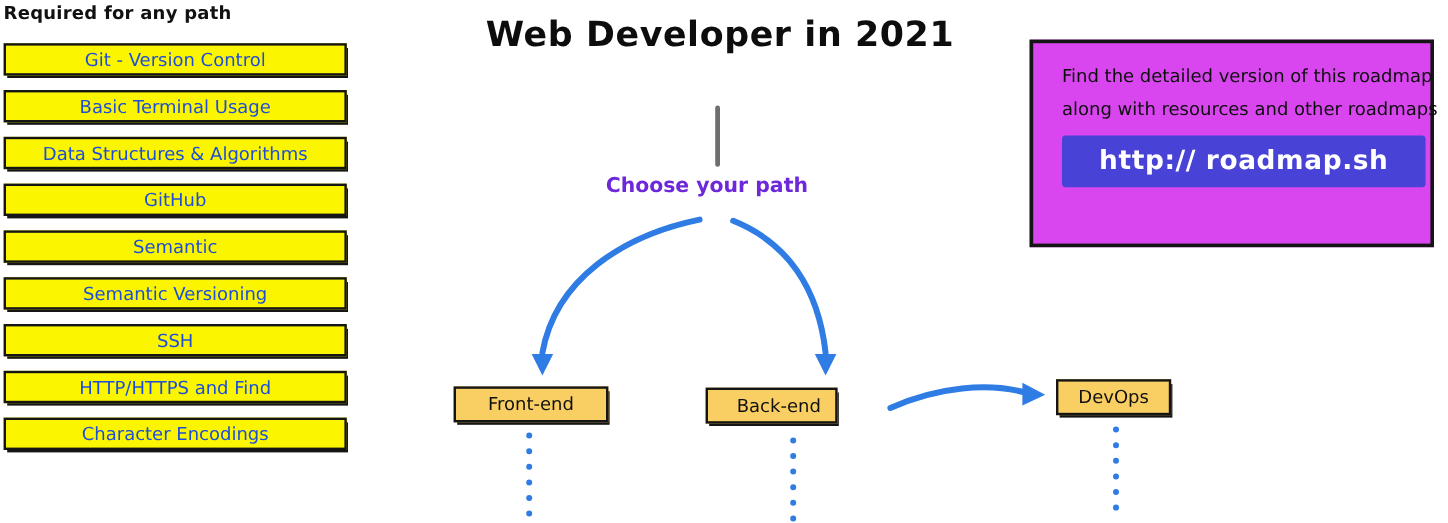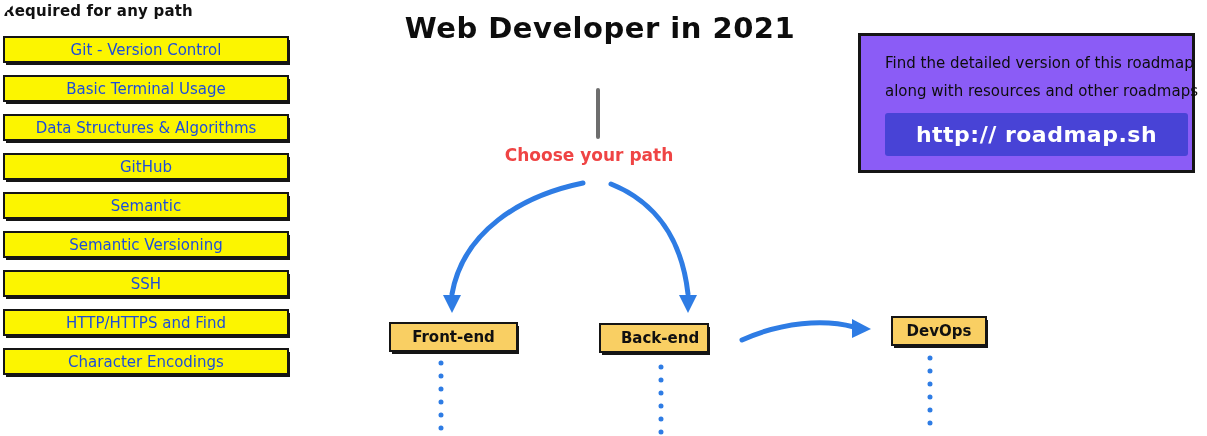--- a/index.html
+++ b/index.html
@@ -6,64 +6,64 @@
     --highlight-yellow:#FCF500;
     --path-amber:#F9CF63;
     --arrow-blue:#2E7CE4;
     --brand-purple:#4843D6;
     --border-black:#151515;
     --line-gray:#6E6E6E;
   }
   *{box-sizing:border-box;margin:0;padding:0;}
   html,body{background:#ffffff;}
   body{font-family:"DejaVu Sans","Liberation Sans",sans-serif;color:#111;}
-  .stage{position:relative;width:1207px;height:436px;background:#ffffff;overflow:hidden;border-radius:30px;}
+  .stage{position:relative;width:1207px;height:436px;background:#ffffff;overflow:hidden;}
 
   
   .left-panel{position:absolute;left:3px;top:2px;width:290px;}
   .left-heading{font-size:15px;font-weight:bold;color:#111;letter-spacing:.2px;}
   .topic-list{position:absolute;left:0;top:34px;width:286px;display:flex;flex-direction:column;gap:12px;}
   .topic-box{
     height:27px;width:100%;
     background:var(--highlight-yellow);
     border:2px solid var(--border-black);
     box-shadow:2px 3px 0 -1px var(--border-black);
     display:flex;align-items:center;justify-content:center;
     font-size:15px;font-weight:500;color:#1d4ed8;
     white-space:nowrap;cursor:pointer;
   }
 
   
   .title{position:absolute;left:380px;top:11px;width:440px;text-align:center;
     font-size:29px;font-weight:bold;color:#0d0d0d;letter-spacing:.5px;white-space:nowrap;}
   .choose{position:absolute;left:489px;top:145px;width:200px;text-align:center;
-    font-size:17px;font-weight:bold;color:#ef4444;white-space:nowrap;}
+    font-size:17px;font-weight:bold;color:#6d28d9;white-space:nowrap;}
 
   .overlay{position:absolute;left:0;top:0;width:1207px;height:436px;pointer-events:none;}
   .stem{stroke:var(--line-gray);stroke-width:4;stroke-linecap:round;}
   .arrow{fill:none;stroke:var(--arrow-blue);stroke-width:5;stroke-linecap:round;}
   .arrow-head{fill:var(--arrow-blue);stroke:none;}
   .dots{fill:none;stroke:var(--arrow-blue);stroke-width:5;stroke-linecap:round;stroke-dasharray:0 13;}
 
   .path-box{
     position:absolute;height:30px;
     background:var(--path-amber);
     border:2px solid var(--border-black);
     box-shadow:2px 3px 0 -1px var(--border-black);
     display:flex;align-items:center;justify-content:center;
-    font-size:15px;font-weight:700;color:#101010;white-space:nowrap;cursor:pointer;margin-left:11px;
+    font-size:15px;font-weight:400;color:#101010;white-space:nowrap;cursor:pointer;
   }
   .path-frontend{left:378px;top:322px;width:129px;}
   .path-backend{left:588px;top:323px;width:110px;padding-left:12px;}
   .path-devops{left:880px;top:316px;width:96px;}
 
   
   .info-box{
-    position:absolute;left:858px;top:33px;width:337px;height:140px;
-    background:#8b5cf6;border:3px solid var(--border-black);
+    position:absolute;left:858px;top:33px;width:337px;height:173px;
+    background:#d946ef;border:3px solid var(--border-black);
     padding:13px 24px 0;
   }
   .info-line{font-size:15px;line-height:28px;text-align:center;font-weight:500;
     color:#0d0d0d;white-space:nowrap;}
   .url-button{
     display:block;margin:8px auto 0;width:303px;height:43px;
     background:var(--brand-purple);color:#ffffff;
     font-size:22px;font-weight:bold;line-height:43px;text-align:center;
     border-radius:3px;text-decoration:none;cursor:pointer;letter-spacing:.5px;
   }

